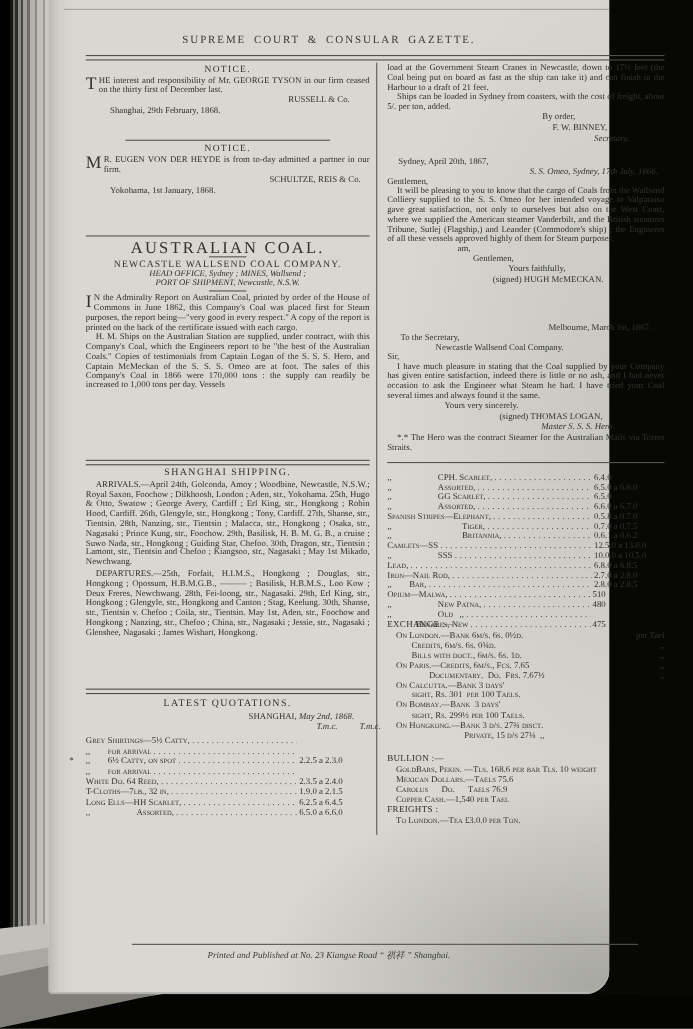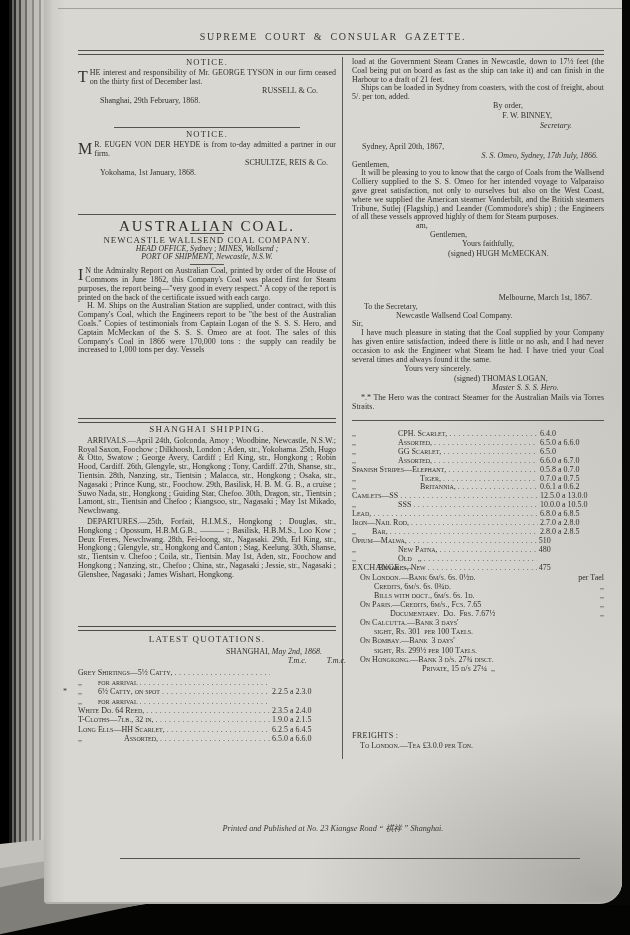--- a/index.html
+++ b/index.html
@@ -16,21 +16,21 @@
   .bottom-black{position:absolute;left:-12px;top:898px;width:670px;height:70px;
     background:#040403;transform:rotate(1.4deg);z-index:2;}
   .stack-a{position:absolute;left:0px;top:834px;width:196px;height:72px;background:#c2c1bc;
     transform:rotate(-6deg);z-index:3;border-radius:3px;}
   .stack-b{position:absolute;left:-6px;top:856px;width:172px;height:58px;background:#a9a8a3;
     transform:rotate(-9deg);z-index:3;border-radius:3px;}
   .stack-c{position:absolute;left:-10px;top:874px;width:150px;height:46px;background:#7f7e79;
     transform:rotate(-12deg);z-index:3;border-radius:3px;}
 
   
-  .paper{position:absolute;left:44px;top:0;width:578px;height:902px;z-index:4;
+  .paper{position:absolute;left:44px;top:0;width:510px;height:902px;z-index:4;
     background-color:#d8d7d2;
     background-image:
       radial-gradient(ellipse 430px 270px at 97% 99%,rgba(32,32,28,.26),rgba(32,32,28,0) 70%),
       radial-gradient(ellipse 280px 620px at 100% 42%,rgba(55,55,50,.10),rgba(55,55,50,0) 70%),
       linear-gradient(90deg,#b9b8b3 0px,#cfcec9 9px,#d8d7d2 22px,#d8d7d2 100%);
     border-bottom:2px solid #b2b1ac;border-radius:0 0 22px 4px;}
   .paper::before{content:"";position:absolute;left:14px;right:0;top:8px;height:1px;background:rgba(120,119,114,.55);}
   .masthead{position:absolute;left:0;right:0;top:31px;text-align:center;
     font-size:10px;letter-spacing:1.7px;word-spacing:3px;color:#3a3934;}
   .mast-rule{position:absolute;left:34px;width:526px;top:50px;height:3px;
@@ -86,21 +86,21 @@
   .xrow.ind2 .lbl{margin-left:30px;}
   .xrow.ind3 .lbl{margin-left:62px;}
   .brow{line-height:9.1px;margin-left:8px;white-space:pre;font-variant:small-caps;}
   .xh{margin:0;font-size:8.2px;letter-spacing:.3px;}
   .xblock{padding:0;}
 
   .units{display:flex;justify-content:flex-end;gap:20px;font-style:italic;margin-right:-10px;}
 
   
   .footer-rule{position:absolute;left:76px;width:460px;top:858px;border-top:1px solid #55544f;}
-  .footer-text{position:absolute;left:0;right:0;top:823px;text-align:center;
+  .footer-text{position:absolute;left:0;right:0;top:863px;text-align:center;
     font-size:8.2px;font-style:italic;color:#3a3934;}
 </style>
 </head>
 <body>
 
 <div class="stage">
   <div class="spine"></div>
   <div class="bottom-black"></div>
   <div class="stack-a"></div>
   <div class="stack-b"></div>
@@ -398,20 +398,27 @@
               <span class="lbl">On Hongkong.—Bank 3 d/s. 27¾ disct.</span>
               <span class="rt"></span>
             </div>
             <div class="xrow ind3">
               <span class="lbl">Private, 15 d/s 27¼  ,,</span>
               <span class="rt"></span>
             </div>
         </div>
       </div>
 
+      <div class="sec" style="top:630px">
+        <p class="xh">BULLION :—</p>
+        <div class="brow">GoldBars, Pekin. —Tls. 168.6 per bar Tls. 10 weight</div>
+          <div class="brow">Mexican Dollars.—Taels 75.6</div>
+          <div class="brow">Carolus      Do.      Taels 76.9</div>
+          <div class="brow">Copper Cash.—1,540 per Tael</div>
+      </div>
 
       <div class="sec" style="top:676px">
         <p class="xh">FREIGHTS :</p>
         <div class="brow">To London.—Tea £3.0.0 per Ton.</div>
       </div>
     </div>
 
     <div class="footer-rule"></div>
     <div class="footer-text">Printed and Published at No. 23 Kiangse Road  “ 祺祥 ”  Shanghai.</div>
   </div>

